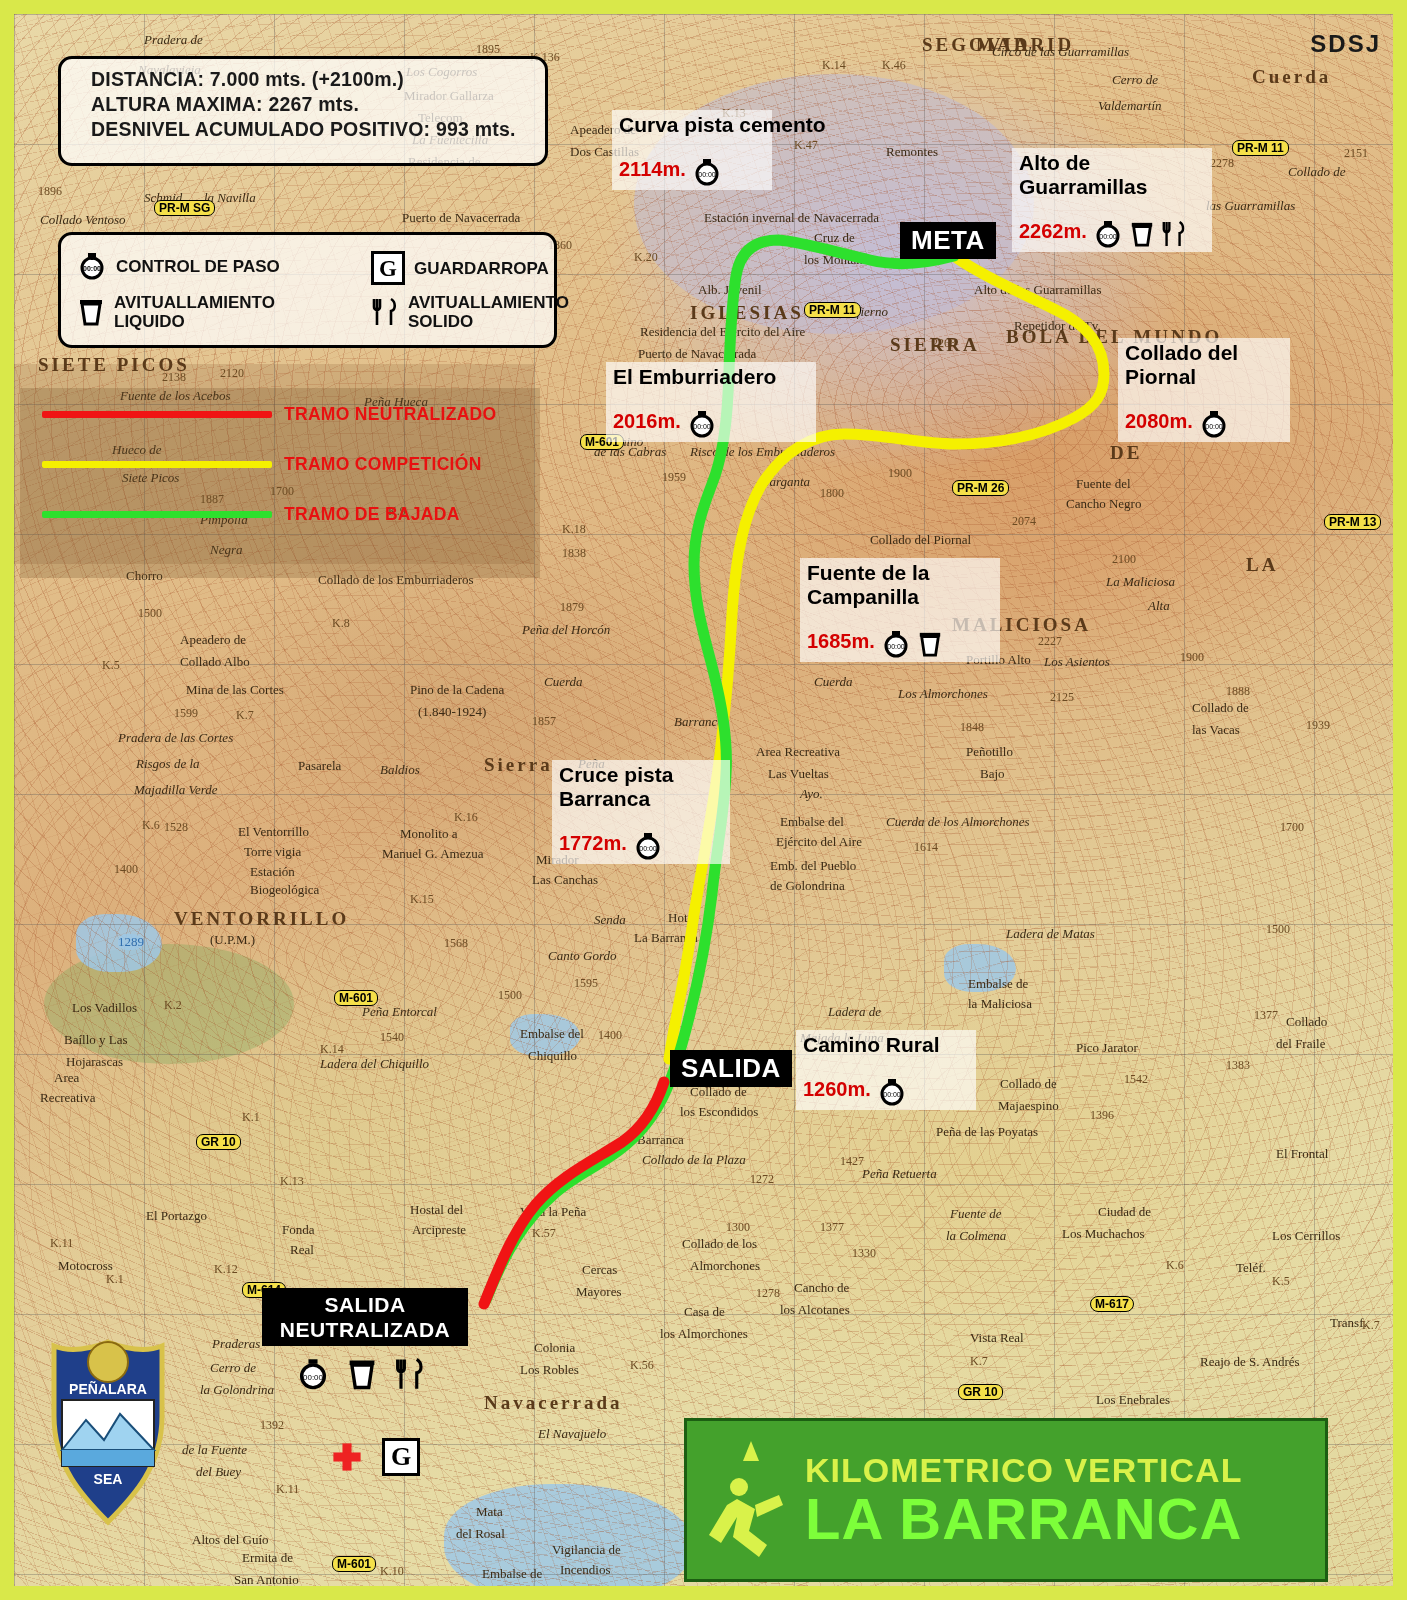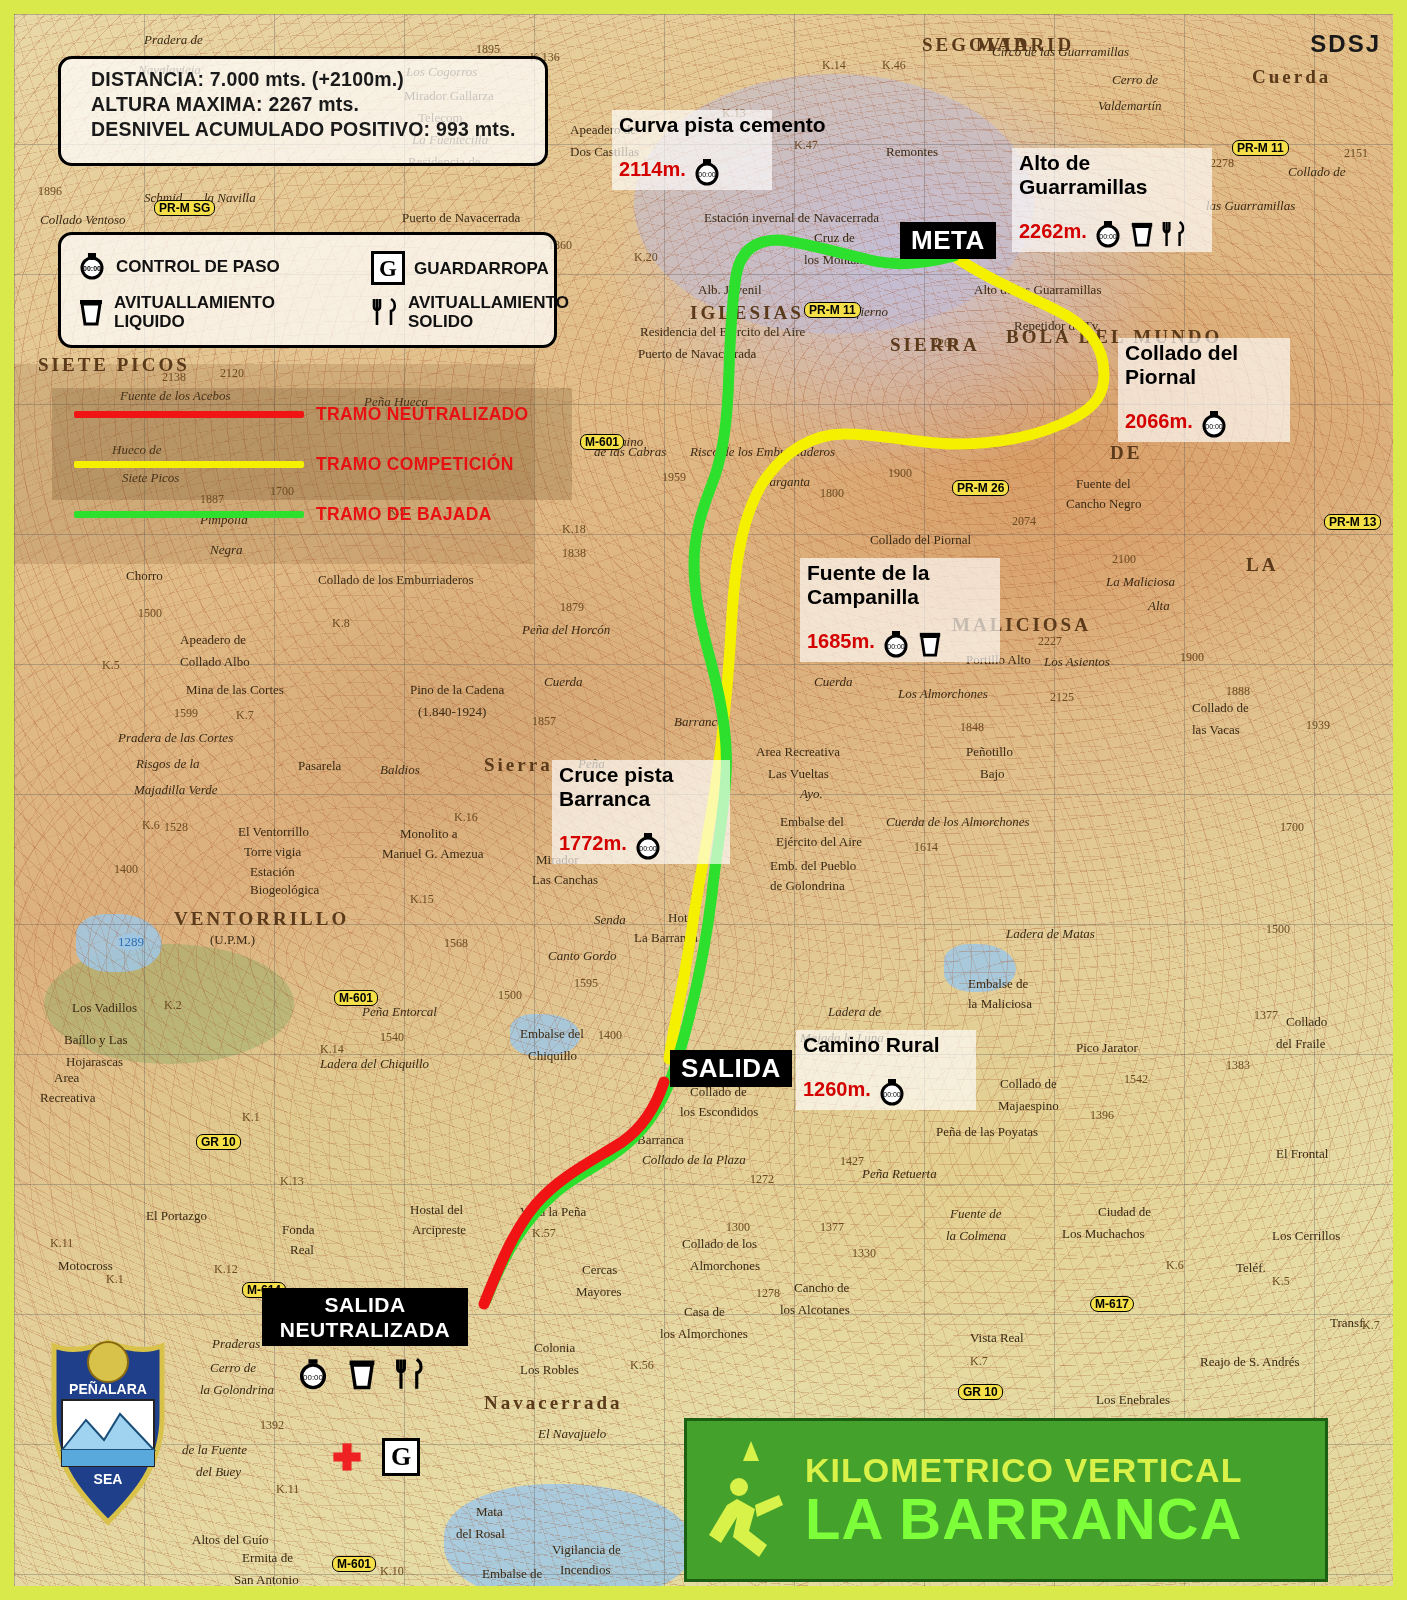--- a/index.html
+++ b/index.html
@@ -38,21 +38,21 @@
   
   .frame{position:absolute;inset:0;border:14px solid #d9e84a;box-sizing:border-box;pointer-events:none;}
 
   
   .panel{position:absolute;background:rgba(255,255,255,.72);border:3px solid #000;border-radius:14px;}
   .info-panel{left:58px;top:56px;width:490px;height:110px;padding:8px 0 0 30px;box-sizing:border-box;}
   .info-panel div{font-size:19.5px;font-weight:bold;color:#1a1a1a;line-height:25px;letter-spacing:.2px;}
   .legend-panel{left:58px;top:232px;width:493px;height:110px;}
   .legend-row{position:absolute;display:flex;align-items:center;gap:9px;font-size:17px;font-weight:bold;color:#111;line-height:19px;}
 
-  .tramos{position:absolute;left:52px;top:388px;width:520px;height:112px;background:rgba(110,80,40,.25);}
+  .tramos{position:absolute;left:20px;top:388px;width:520px;height:190px;background:rgba(110,80,40,.25);}
   .tramo{position:absolute;display:flex;align-items:center;}
   .tramo .bar{width:230px;height:7px;border-radius:2px;}
   .tramo .lbl{margin-left:12px;font-size:17.5px;font-weight:bold;color:#e81010;letter-spacing:.3px;}
 
   
   .wp{position:absolute;background:rgba(255,255,255,.66);padding:3px 7px;box-sizing:border-box;}
   .wp .t{font-size:21px;font-weight:bold;color:#000;line-height:24px;white-space:nowrap;}
   .wp .a{font-size:20px;font-weight:bold;color:#d40000;line-height:24px;}
   .wp .ico-row{display:flex;align-items:flex-start;gap:6px;margin-top:20px;}
 
@@ -482,25 +482,38 @@
         </span>
       <span class="ic">
           <svg width="26" height="30" viewBox="0 0 28 32">
             <path d="M6 3 v10 M3 3 v8 a3 3 0 0 0 6 0 v-8 M6 13 v16" stroke="#000" stroke-width="2.6" fill="none"></path>
             <path d="M20 3 c5 3 5 11 0 12 v14" stroke="#000" stroke-width="2.6" fill="none"></path>
           </svg>
         </span>
     </div>
   </div>
 
+  <div class="wp" style="left:606px;top:362px;width:210px;">
+    <div class="t">El Emburriadero</div>
+    <div class="ico-row">
+      <span class="a">2016m.</span>
+      <span class="ic">
+          <svg width="30" height="30" viewBox="0 0 30 30">
+            <circle cx="15" cy="17" r="10" fill="#fff" stroke="#000" stroke-width="3"></circle>
+            <rect x="11" y="2" width="8" height="4" fill="#000"></rect>
+            <text x="15" y="20" font-size="7" text-anchor="middle" font-family="Liberation Sans">00:00</text>
+          </svg>
+        </span>
+    </div>
+  </div>
 
   <div class="wp" style="left:1118px;top:338px;width:172px;">
     <div class="t" style="white-space:normal;width:140px;">Collado del Piornal</div>
     <div class="ico-row">
-      <span class="a">2066m.</span>
+      <span class="a">2080m.</span>
       <span class="ic">
           <svg width="30" height="30" viewBox="0 0 30 30">
             <circle cx="15" cy="17" r="10" fill="#fff" stroke="#000" stroke-width="3"></circle>
             <rect x="11" y="2" width="8" height="4" fill="#000"></rect>
             <text x="15" y="20" font-size="7" text-anchor="middle" font-family="Liberation Sans">00:00</text>
           </svg>
         </span>
     </div>
   </div>
 

